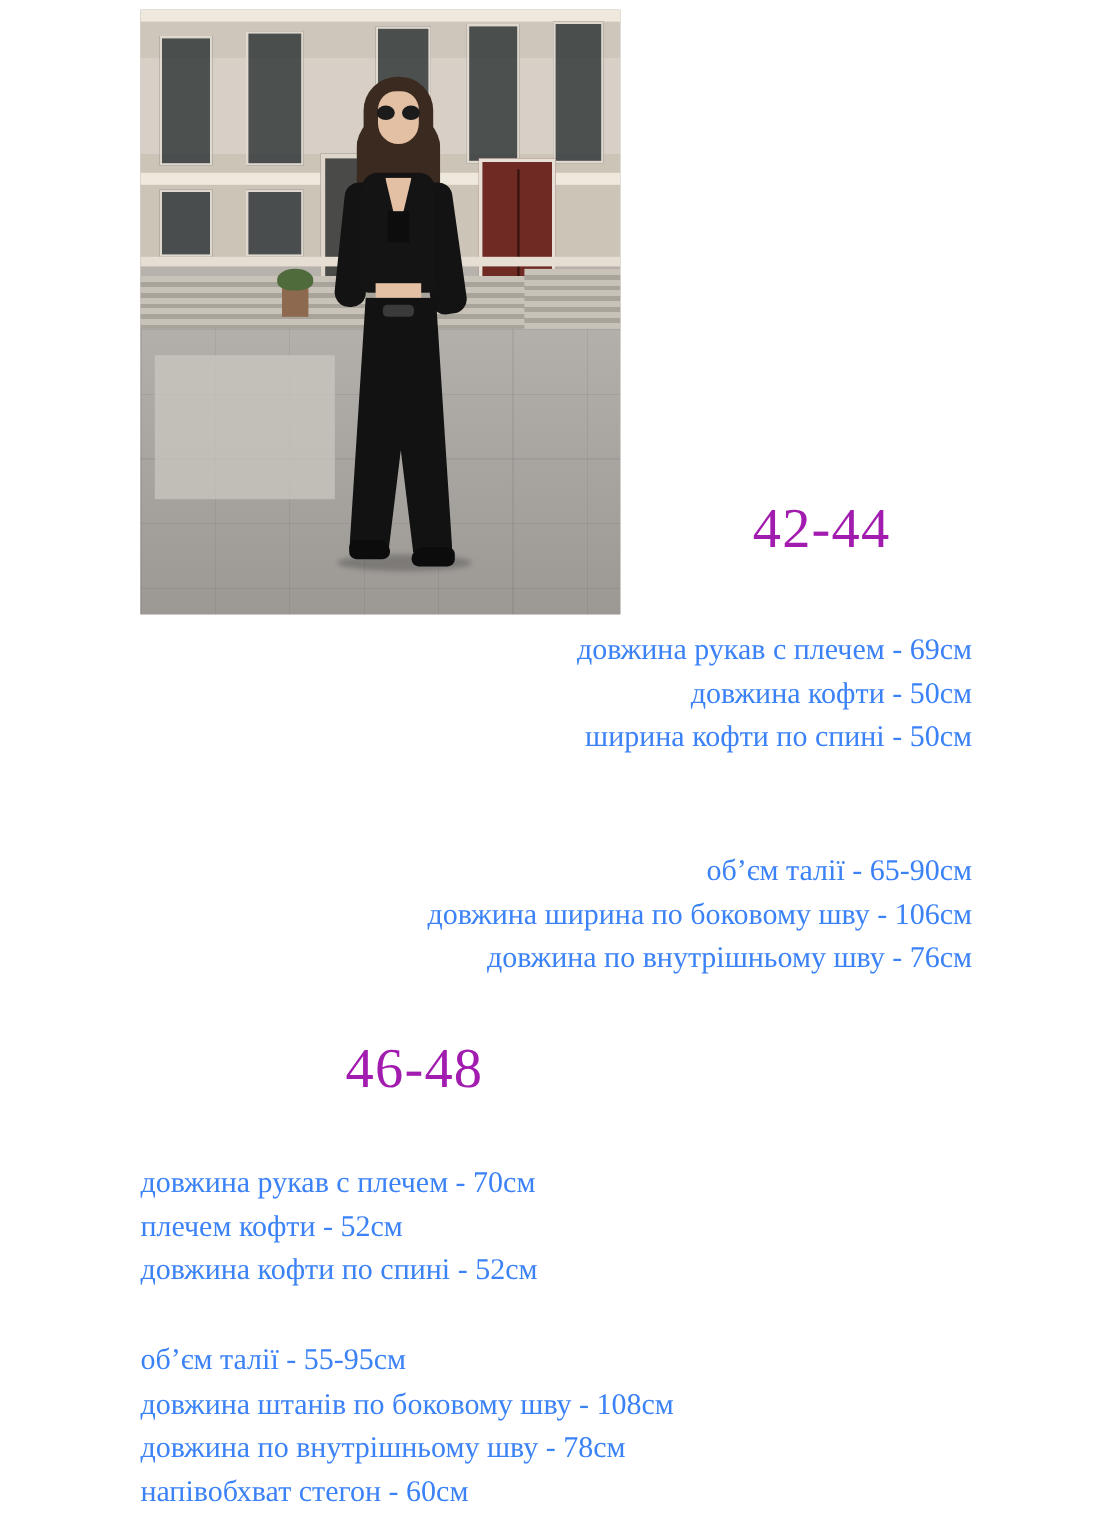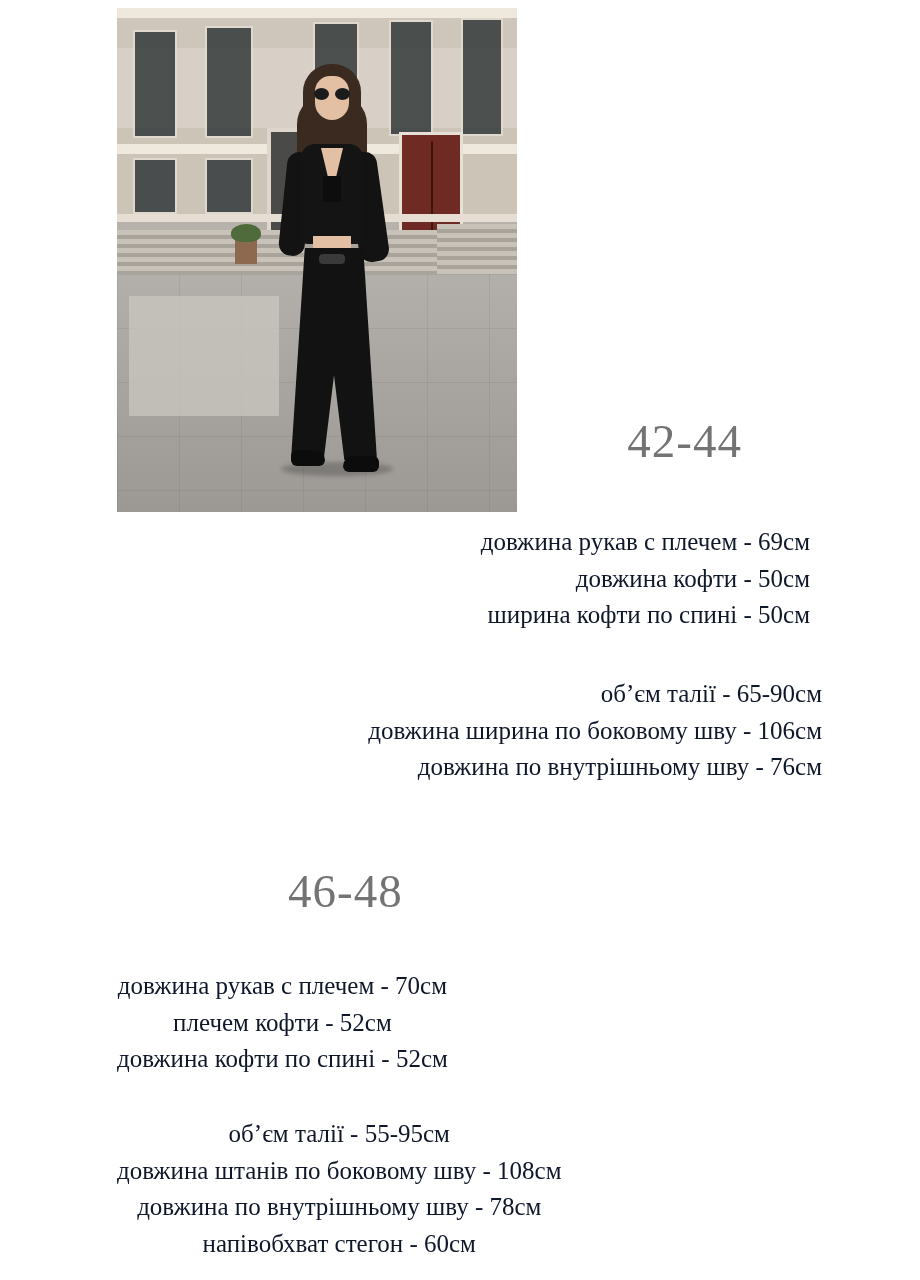--- a/index.html
+++ b/index.html
@@ -215,35 +215,35 @@
     position: absolute; left: 24px; top: 414px; width: 112px; height: 14px;
     background: rgba(0,0,0,.22); border-radius: 50%; filter: blur(2px);
   }
 
   
   .block { position: absolute; }
 
   .size-heading {
     font-size: 47px;
     letter-spacing: 1px;
-    color: #737373;
+    color: #a21caf;
     line-height: 1;
   }
   .lines {
     font-size: 25px;
     line-height: 1.46;
-    color: #0f172a;
+    color: #3b82f6;
     white-space: nowrap;
   }
   .right-align { text-align: right; }
-  .left-align { text-align: center; }
+  .left-align { text-align: left; }
 
   #size1-heading { left: 0; top: 418px; width: 742px; text-align: right; }
   #size1-group-a { left: 0; top: 524px; width: 810px; }
-  #size1-group-b { left: 0; top: 676px; width: 810px; padding-left: 12px; }
+  #size1-group-b { left: 0; top: 708px; width: 810px; }
 
   #size2-heading { left: 288px; top: 868px; }
   #size2-group-a { left: 117px; top: 968px; }
   #size2-group-b { left: 117px; top: 1116px; }
 </style>
 </head>
 <body>
 
 <div class="photo-wrap">
   <div class="photo">

